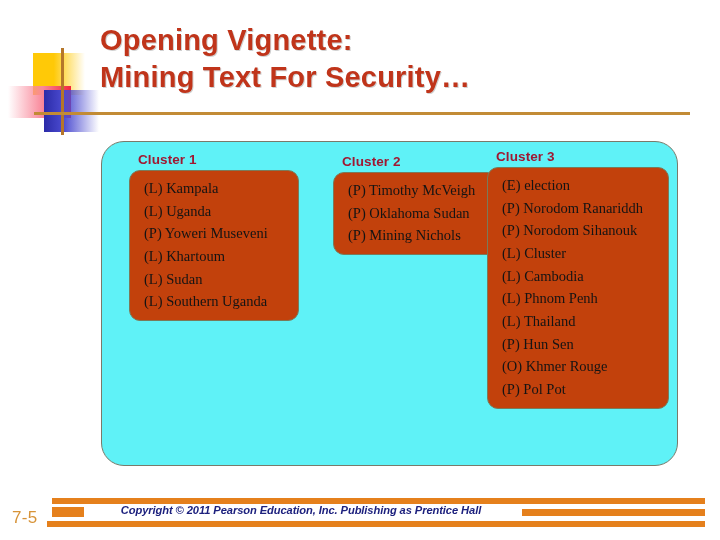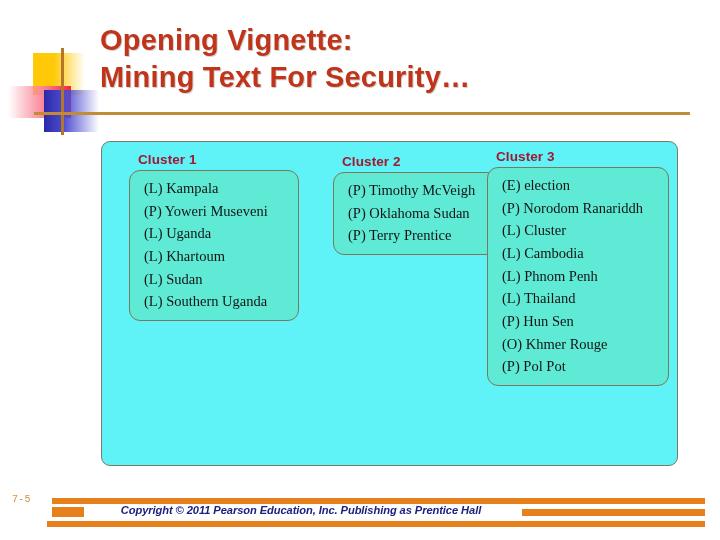--- a/index.html
+++ b/index.html
@@ -81,36 +81,36 @@
 
   
   #cluster-container {
     position: absolute;
     left: 101px;
     top: 141px;
     width: 577px;
     height: 325px;
     background: #5ff2f7;
     border: 1.5px solid #7a7a6a;
-    border-radius: 9px;
+    border-radius: 23px;
     box-sizing: border-box;
   }
 
   .cluster {
     position: absolute;
   }
   .cluster-title {
     color: #a01832;
     font-size: 13.5px;
     font-weight: bold;
     margin: 0 0 3px 9px;
     letter-spacing: 0.1px;
   }
   .cluster-box {
-    background: #5eead4;
+    background: #c2410c;
     border: 1.5px solid #7a7a5a;
     border-radius: 11px;
     box-sizing: border-box;
     padding: 6px 0 7px 0;
   }
   .cluster-item {
     font-family: "Liberation Serif", serif;
     font-size: 14.5px;
     color: #141414;
     padding: 2.8px 0 2.8px 14px;
@@ -126,25 +126,24 @@
   #footer {
     position: absolute;
     left: 0;
     bottom: 0;
     width: 720px;
     height: 46px;
   }
   #slide-number {
     position: absolute;
     left: 12px;
-    top: 0;
+    top: 14px;
     color: #d79338;
-    font-size: 10px;
+    font-size: 17px;
     letter-spacing: 0.3px;
-    font-family: Liberation Mono, monospace;
   }
   .bar-top {
     position: absolute;
     left: 52px;
     top: 4px;
     width: 653px;
     height: 6px;
     background: #e5801c;
   }
   .bar-bottom {
@@ -200,42 +199,43 @@
 
 <div id="title">Opening Vignette:
 Mining Text For Security…</div>
 
 <div id="cluster-container">
 
   <div class="cluster" id="cluster-1">
     <div class="cluster-title">Cluster 1</div>
     <div class="cluster-box">
       <div class="cluster-item">(L) Kampala</div>
+      <div class="cluster-item">(L) Uganda</div>
       <div class="cluster-item">(P) Yoweri Museveni</div>
-      <div class="cluster-item">(L) Uganda</div>
       <div class="cluster-item">(L) Khartoum</div>
       <div class="cluster-item">(L) Sudan</div>
       <div class="cluster-item">(L) Southern Uganda</div>
     </div>
   </div>
 
   <div class="cluster" id="cluster-2">
     <div class="cluster-title">Cluster 2</div>
     <div class="cluster-box">
       <div class="cluster-item">(P) Timothy McVeigh</div>
       <div class="cluster-item">(P) Oklahoma Sudan</div>
-      <div class="cluster-item">(P) Terry Prentice</div>
+      <div class="cluster-item">(P) Mining Nichols</div>
     </div>
   </div>
 
   <div class="cluster" id="cluster-3">
     <div class="cluster-title">Cluster 3</div>
     <div class="cluster-box">
       <div class="cluster-item">(E) election</div>
       <div class="cluster-item">(P) Norodom Ranariddh</div>
+      <div class="cluster-item">(P) Norodom Sihanouk</div>
       <div class="cluster-item">(L) Cluster</div>
       <div class="cluster-item">(L) Cambodia</div>
       <div class="cluster-item">(L) Phnom Penh</div>
       <div class="cluster-item">(L) Thailand</div>
       <div class="cluster-item">(P) Hun Sen</div>
       <div class="cluster-item">(O) Khmer Rouge</div>
       <div class="cluster-item">(P) Pol Pot</div>
     </div>
   </div>
 

